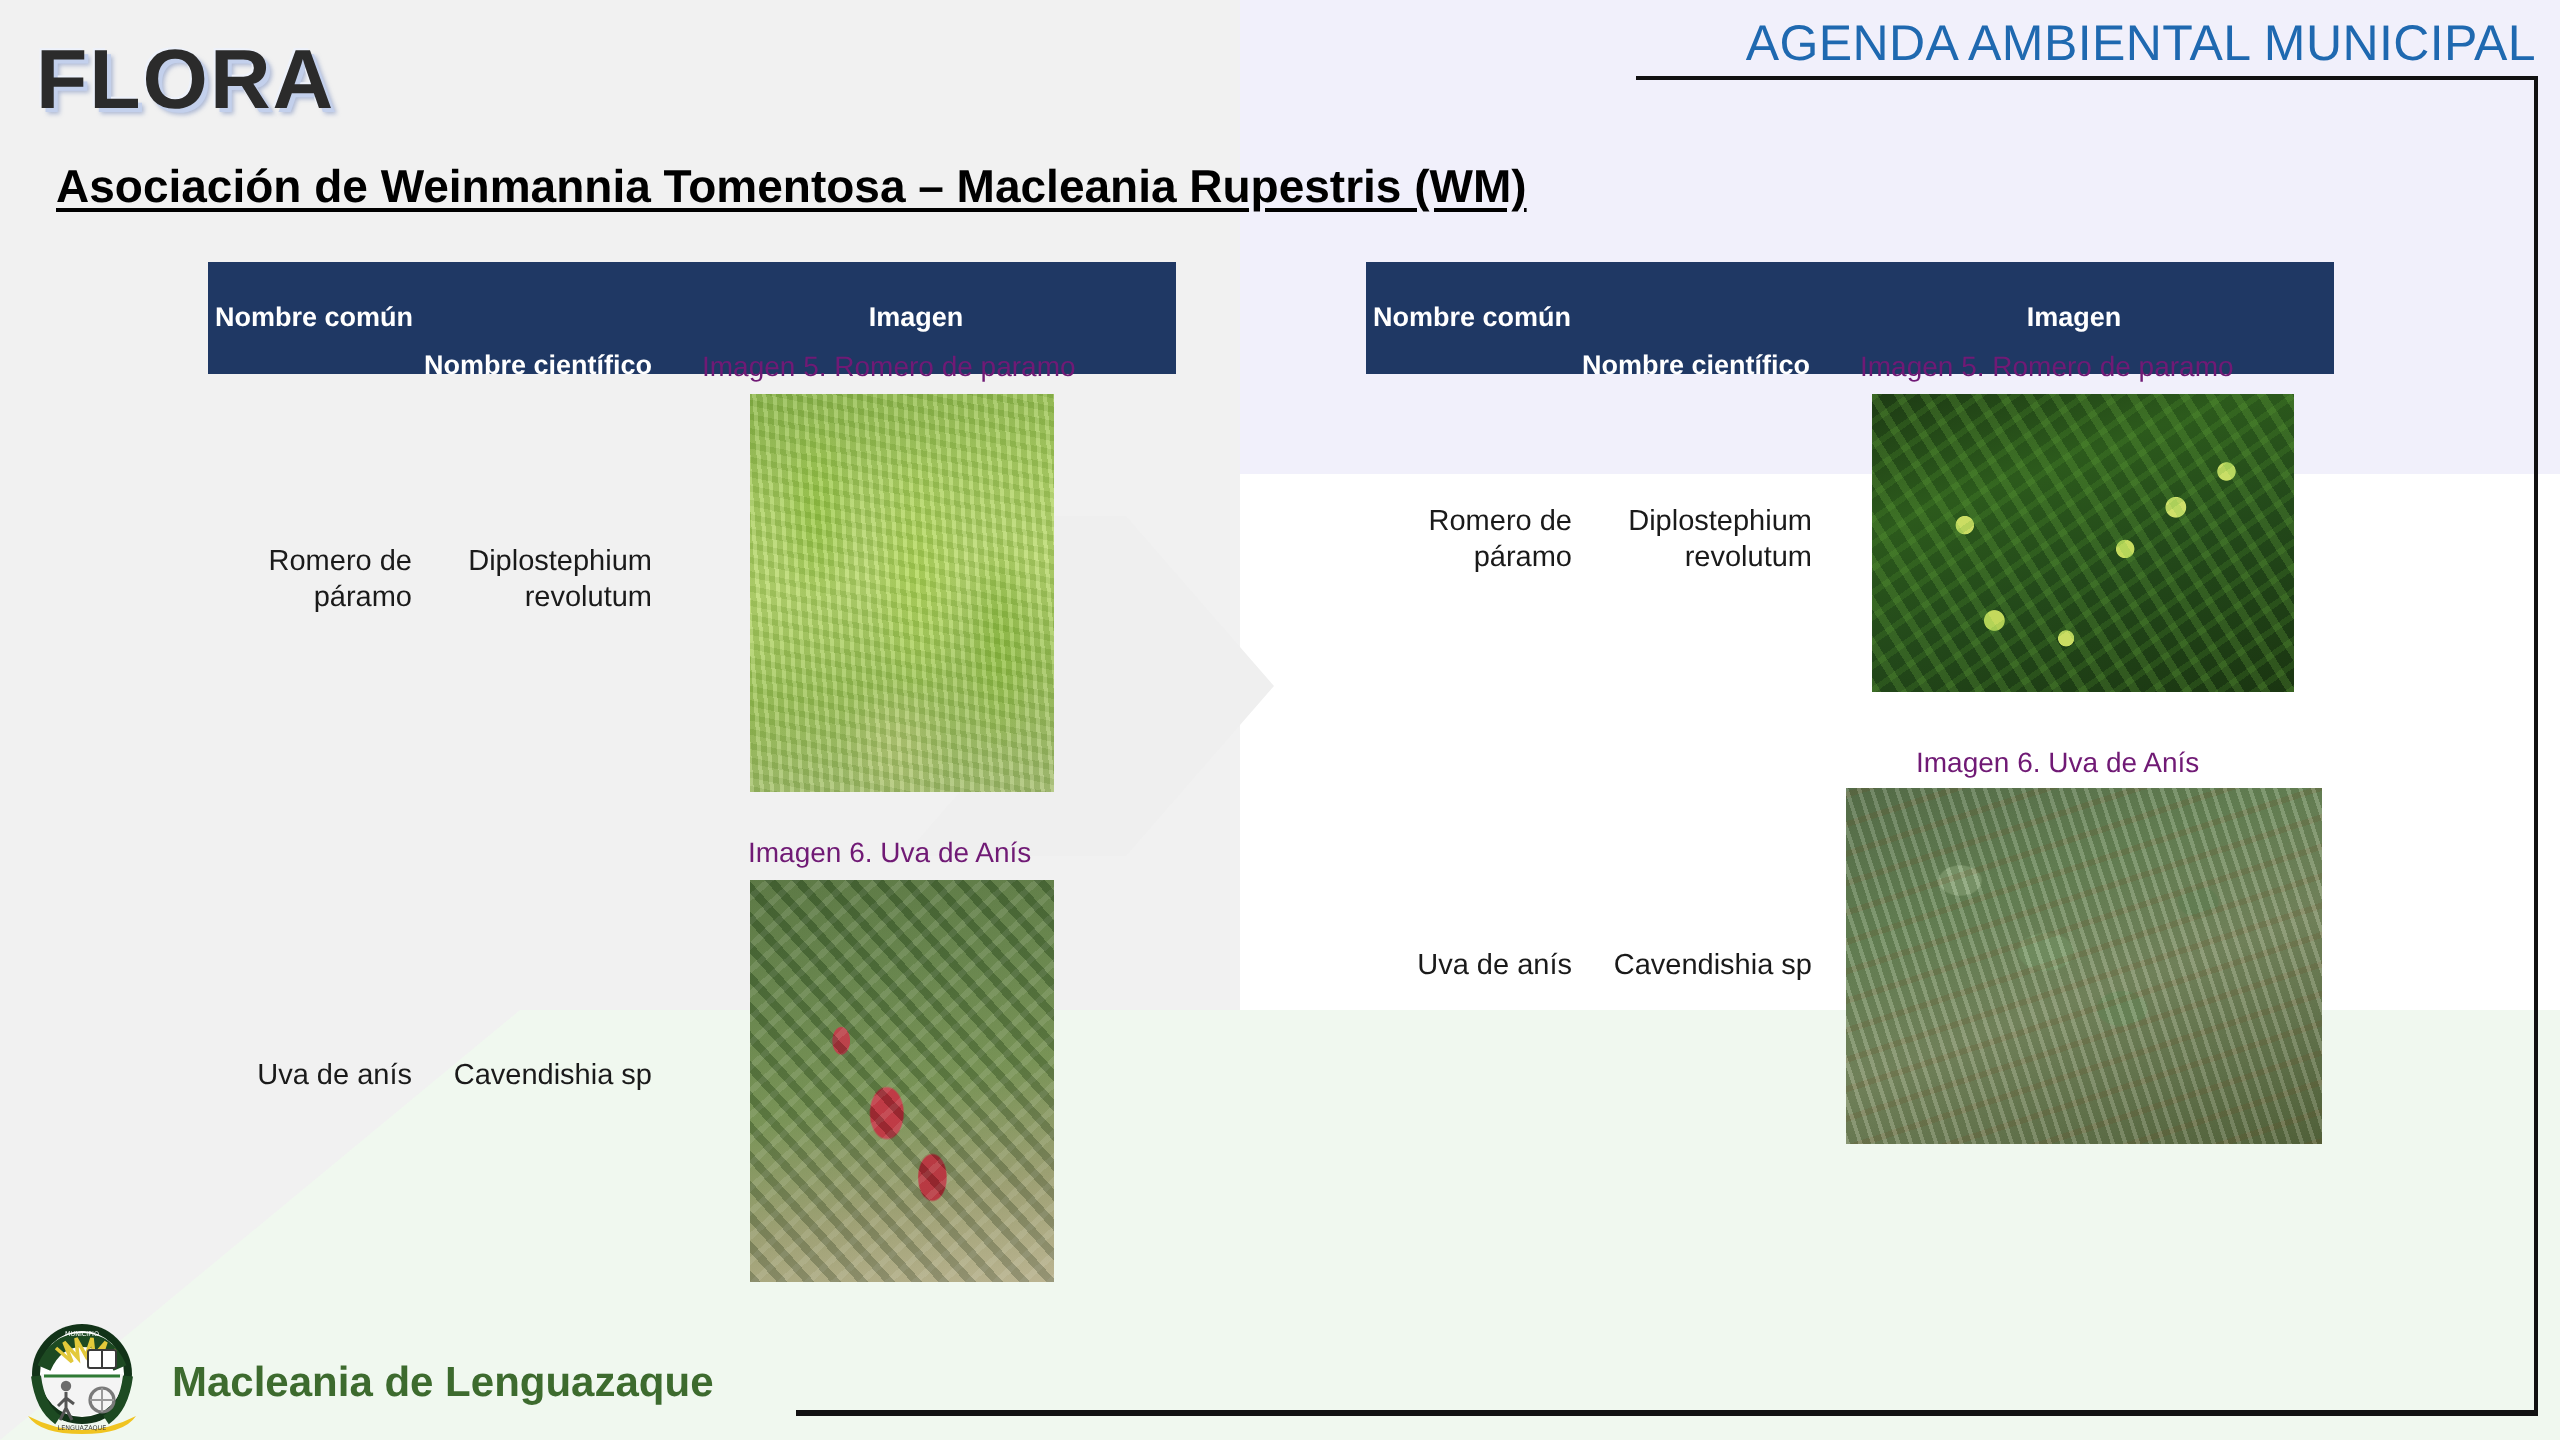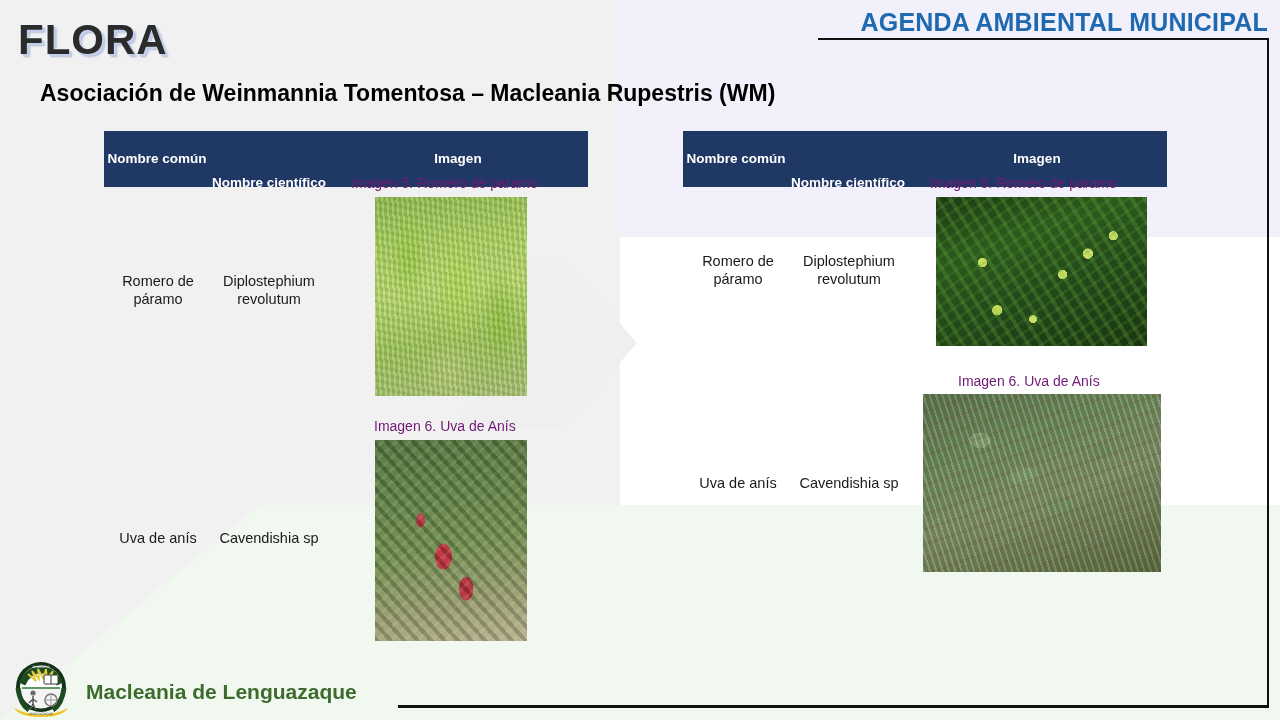--- a/index.html
+++ b/index.html
@@ -28,55 +28,55 @@
   }
   
   .frame-right{position:absolute;left:1267px;top:38px;width:2px;height:669px;background:#111111;}
   .frame-top{position:absolute;left:818px;top:38px;width:451px;height:2px;background:#111111;}
   .frame-bottom{position:absolute;left:398px;top:705px;width:871px;height:3px;background:#111111;}
 
   
   .agenda-title{
     position:absolute;left:640px;top:8px;width:628px;
     text-align:right;
-    font-size:25px;font-weight:bold;color:#1f69b0;letter-spacing:.2px;
+    font-size:25px;font-weight:normal;color:#1f69b0;letter-spacing:.2px;
     font-family:"Liberation Sans", sans-serif;
   }
   .flora-wrap{position:absolute;left:18px;top:16px;}
   .flora{
     font-size:42px;font-weight:bold;letter-spacing:1px;
     color:#2b2b2b;
     text-underline-offset:4px;
     text-shadow:
       2px 2px 0 #c3d0ec,
       -1px -1px 0 #eef2fb,
       3px 3px 2px rgba(120,140,190,.55);
     font-family:"Liberation Sans", sans-serif;
   }
   .slide-title{
-    position:absolute;left:40px;top:80px;
+    position:absolute;left:28px;top:80px;
     font-size:23px;font-weight:bold;color:#000000;
-    text-underline-offset:3px;
+    text-decoration:underline;text-underline-offset:3px;
     font-family:"Liberation Sans", sans-serif;
   }
 
   
   .tbl{position:absolute;}
   .tbl-head{display:flex;background:#1f3864;height:56px;}
   .th{
     color:#ffffff;font-size:13.5px;font-weight:bold;
     display:flex;align-items:center;justify-content:center;text-align:center;
     line-height:1.12;
     font-family:"Liberation Sans", sans-serif;
   }
   .th-common{width:106px;}
   .th-sci{width:118px;margin-top:47px;}
   .th-img{flex:1;}
   .cell{
-    position:absolute;text-align:center;font-size:14.5px;color:#1a1a1a;
+    position:absolute;text-align:right;font-size:14.5px;color:#1a1a1a;
     line-height:1.25;font-family:"Liberation Sans", sans-serif;
   }
   .cap{
     position:absolute;font-size:14px;color:#701a75;white-space:nowrap;
     font-family:"Liberation Sans", sans-serif;
     text-align:right;
   }
   .photo{position:absolute;overflow:hidden;}
 
   

